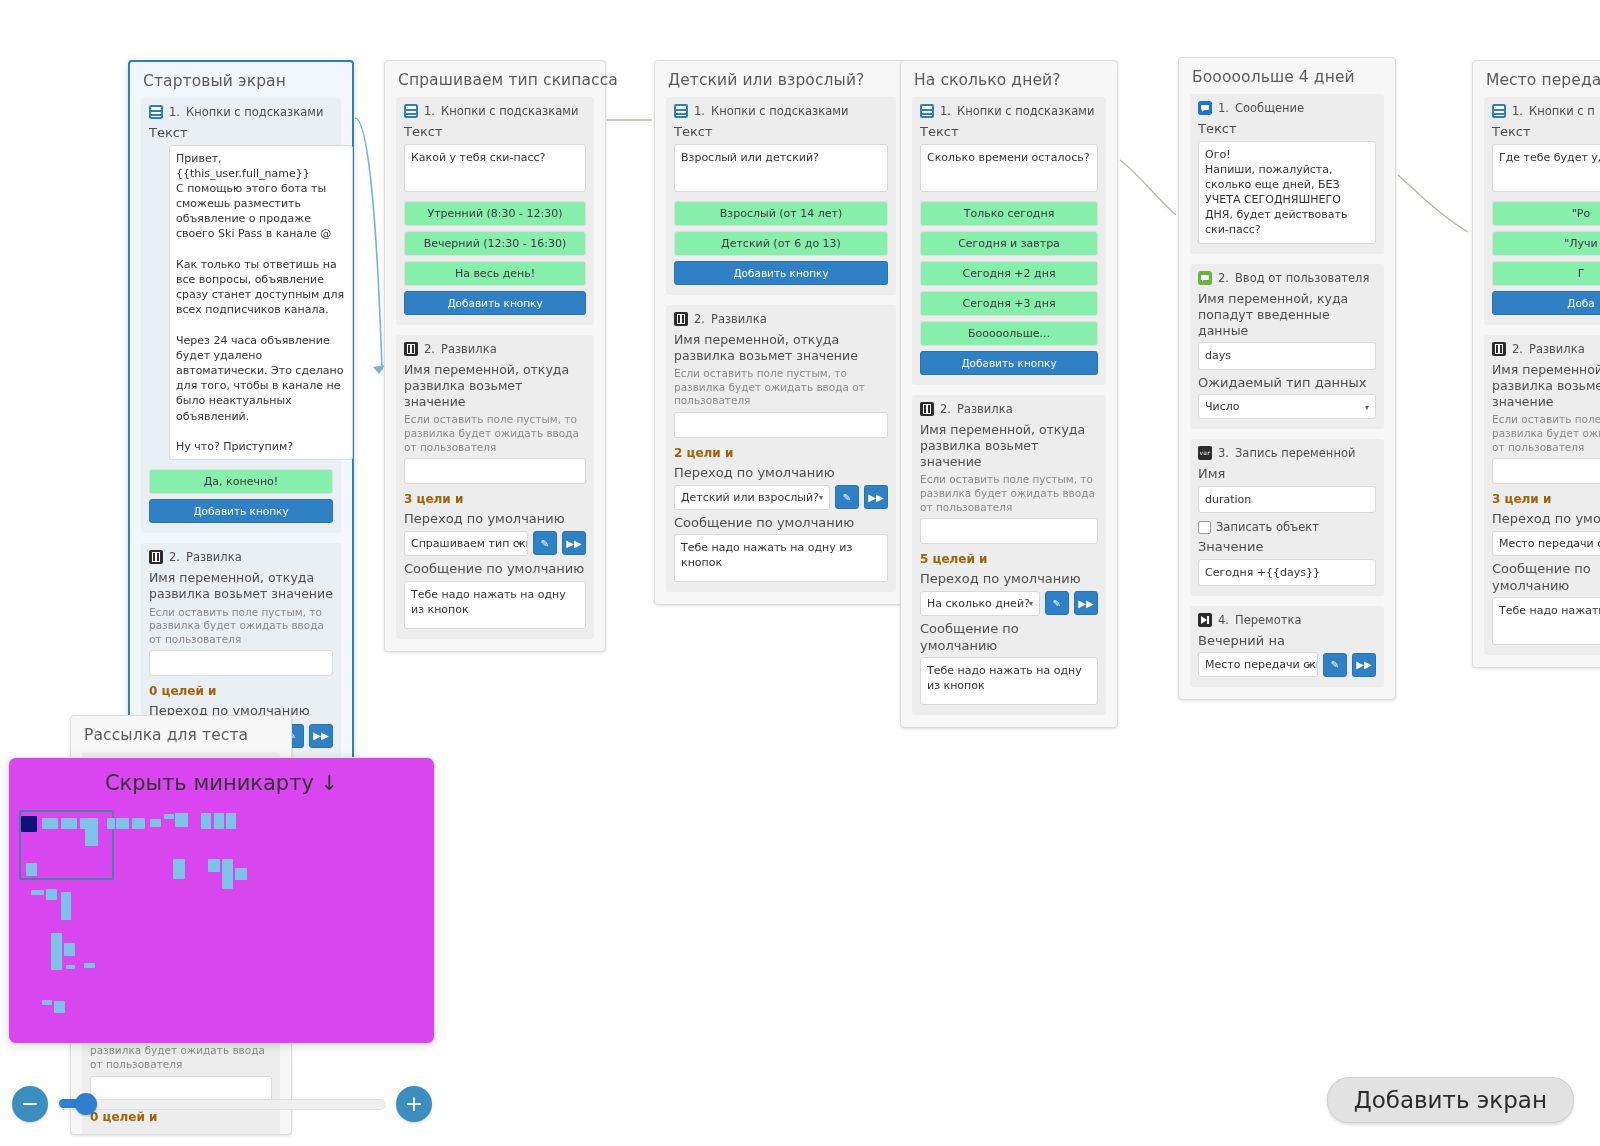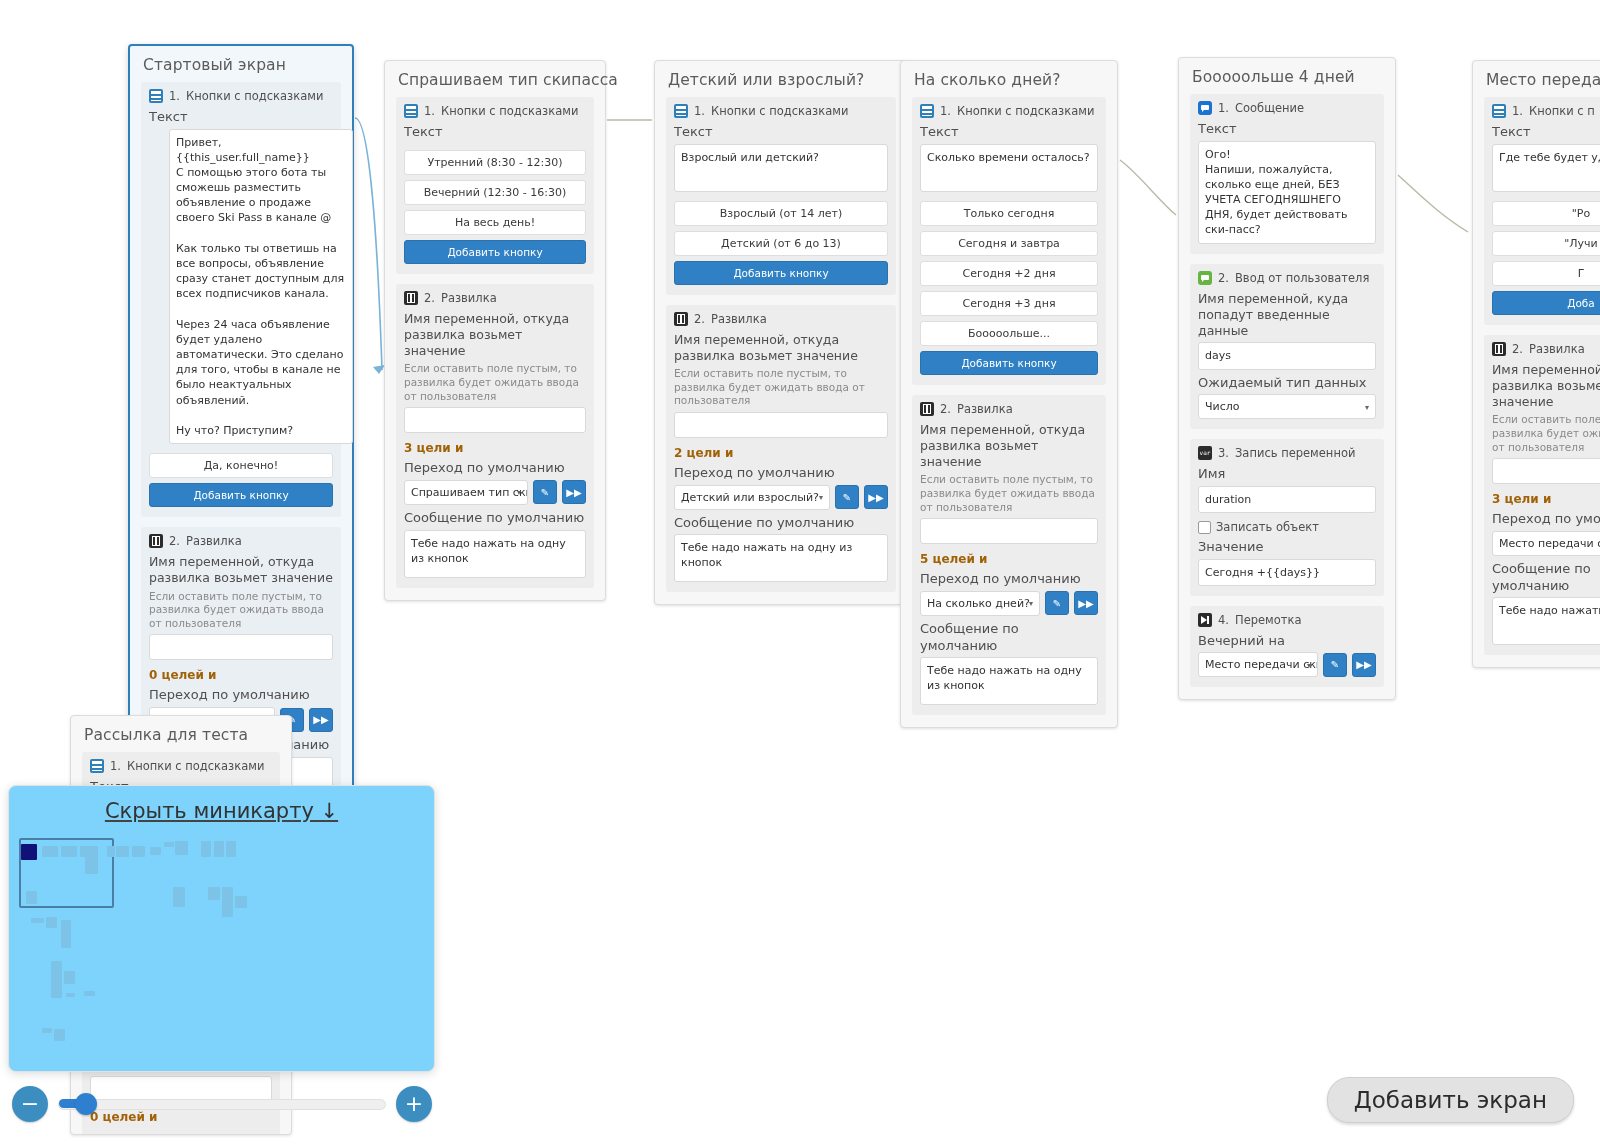--- a/index.html
+++ b/index.html
@@ -72,21 +72,21 @@
   .fhint{font-size:10.5px;color:#8a8a8a;line-height:1.3;margin:0 0 4px 0;}
   .fld{
     background:#fff;border:1px solid #d9d9d9;border-radius:3px;
     font-size:11px;color:#333;padding:5px 6px;box-sizing:border-box;width:100%;
     line-height:1.38;min-height:24px;
   }
   .fld.empty{min-height:26px;}
   .fld.tall{min-height:48px;}
   .btnrow{margin-top:9px;}
   .optbtn{
-    background:#ffffff;border:1px solid #dedede;border-radius:3px;
+    background:#86efac;border:1px solid #dedede;border-radius:3px;
     font-size:11px;color:#3a3a3a;text-align:center;padding:5px 6px;margin-bottom:5px;
     box-sizing:border-box;width:100%;
   }
   .addbtn{
     display:block;margin:4px auto 0 auto;
     background:#2f80c4;color:#fff;border:1px solid #2a72ae;border-radius:3px;
     font-size:10.5px;padding:5px 11px;text-align:center;
   }
   .counts{font-size:12px;font-weight:bold;color:#a16207;margin:8px 0 2px 0;}
   .selrow{display:flex;align-items:center;gap:5px;margin-top:2px;}
@@ -98,23 +98,23 @@
   .sel .caret{position:absolute;right:6px;top:50%;transform:translateY(-50%);font-size:8px;color:#666;}
   .sqbtn{
     width:22px;height:22px;flex:0 0 22px;background:#2f80c4;border:1px solid #2a72ae;border-radius:3px;
     color:#fff;font-size:10px;display:flex;align-items:center;justify-content:center;
   }
   .chkrow{display:flex;align-items:center;gap:5px;margin:7px 0 2px 0;font-size:11.5px;color:#4f4f4f;}
   .chk{width:11px;height:11px;border:1px solid #9b9b9b;background:#fff;border-radius:2px;flex:0 0 11px;}
 
   
   .minimap{
-    position:absolute;left:8px;top:785px;width:425px;height:285px;
-    background:#7dd3fc;border:1px solid #e2e2e2;border-radius:8px;
-    box-shadow:0 2px 10px rgba(0,0,0,.14);overflow:hidden;text-decoration:underline;
+    position:absolute;left:8px;top:757px;width:425px;height:285px;
+    background:#d946ef;border:1px solid #e2e2e2;border-radius:8px;
+    box-shadow:0 2px 10px rgba(0,0,0,.14);overflow:hidden;
   }
   .minimap-title{
     text-align:center;font-size:21px;color:#333;margin:13px 0 6px 0;font-weight:400;
   }
   .mm-body{position:absolute;left:0;top:44px;right:0;bottom:0;}
   .mm-node{position:absolute;background:#7dc3e8;border-radius:1px;}
   .mm-node.cur{background:#11117a;}
   .mm-view{position:absolute;border:2px solid #4a7fa5;background:transparent;border-radius:2px;}
 
   
@@ -149,21 +149,21 @@
 
   <svg class="links">
     <path d="M355,118 C370,118 378,250 382,370" stroke="#79b4d8" stroke-width="1.6" fill="none"></path>
     <path d="M379,374 l-6,-7 l12,-2 z" fill="#79b4d8"></path>
     <path d="M607,120 C627,120 640,120 652,120" stroke="#b9b9a8" stroke-width="1.4" fill="none"></path>
     <path d="M872,122 C885,122 892,122 900,122" stroke="#b9b9a8" stroke-width="1.4" fill="none"></path>
     <path d="M1120,160 C1140,175 1158,200 1176,215" stroke="#b9b9a8" stroke-width="1.4" fill="none"></path>
     <path d="M1398,175 C1420,195 1440,215 1468,232" stroke="#b9b9a8" stroke-width="1.4" fill="none"></path>
   </svg>
 
-  <div class="card active" style="left:128px;top:44px;width:226px;">
+  <div class="card active" style="left:128px;top:60px;width:226px;">
     <div class="card-title">Стартовый экран</div>
 
     <div class="block">
       <div class="block-head">
         <span class="ico ico-buttons"></span>
         <span class="lbl">1.</span>
         <span class="lbl">Кнопки с подсказками</span>
       </div>
       <div class="flabel">Текст</div>
       <div class="fld" style="white-space:pre-line;margin-left:20px;">Привет, {{this_user.full_name}}
@@ -207,20 +207,21 @@
   <div class="card" style="left:384px;top:60px;width:222px;">
     <div class="card-title">Спрашиваем тип скипасса</div>
 
     <div class="block">
       <div class="block-head">
         <span class="ico ico-buttons"></span>
         <span class="lbl">1.</span>
         <span class="lbl">Кнопки с подсказками</span>
       </div>
       <div class="flabel">Текст</div>
+      <div class="fld tall">Какой у тебя ски-пасс?</div>
       <div class="btnrow">
         <div class="optbtn">Утренний (8:30 - 12:30)</div>
         <div class="optbtn">Вечерний (12:30 - 16:30)</div>
         <div class="optbtn">На весь день!</div>
       </div>
       <div class="addbtn">Добавить кнопку</div>
     </div>
 
     <div class="block">
       <div class="block-head">

